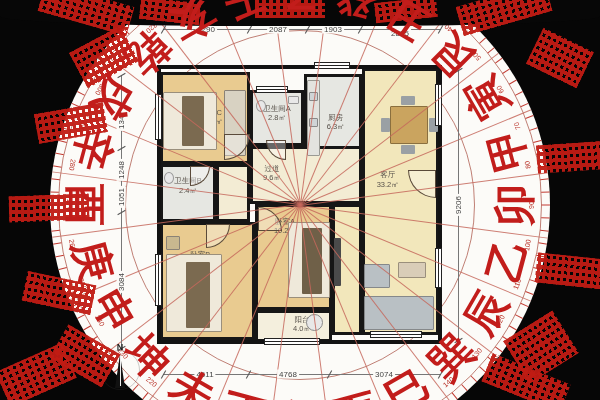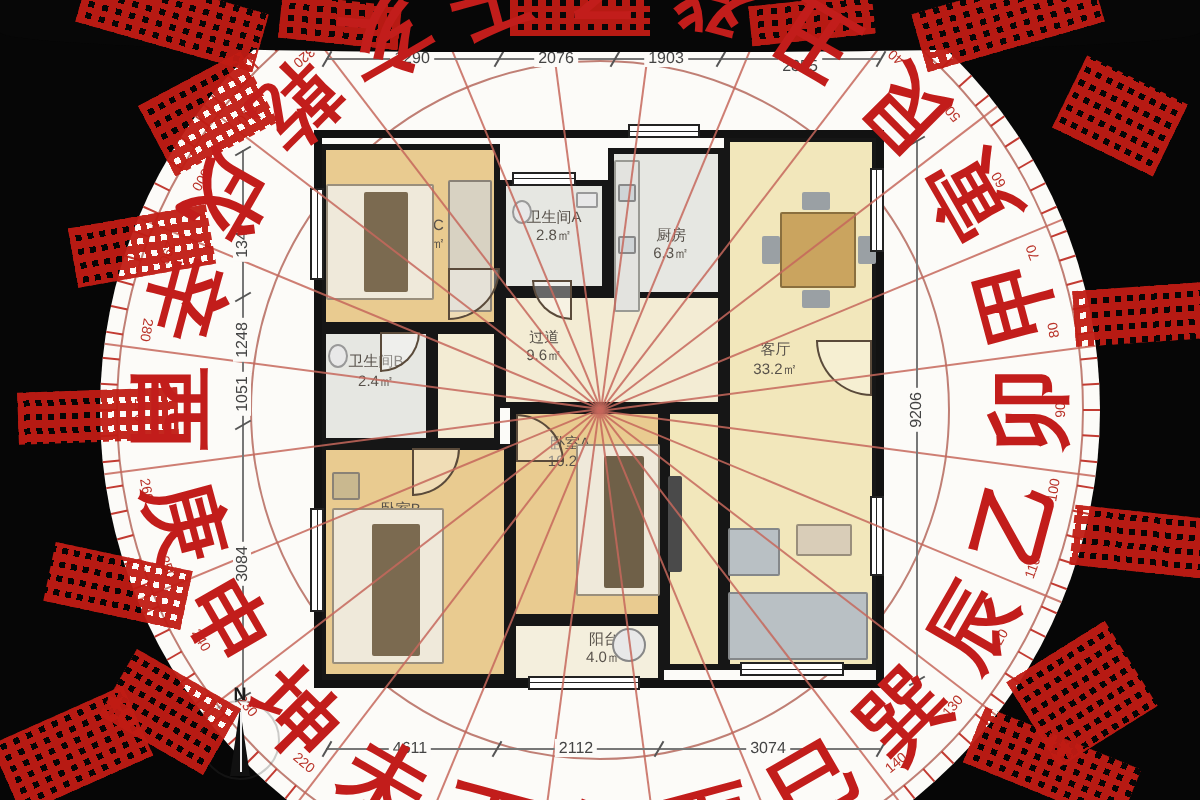--- a/index.html
+++ b/index.html
@@ -286,30 +286,30 @@
       <div class="sector" style="transform: rotate(262.5deg);"></div>
     </div>
   <div class="dim" id="dims">
       <div class="dimline" style="left: 163px; top: 29px; width: 277px; height: 1px;"></div>
       <div class="dimtick" style="left: 159px; top: 29px; transform: rotate(-60deg);"></div>
       <div class="dimtick" style="left: 245px; top: 29px; transform: rotate(-60deg);"></div>
       <div class="dimtick" style="left: 303px; top: 29px; transform: rotate(-60deg);"></div>
       <div class="dimtick" style="left: 356px; top: 29px; transform: rotate(-60deg);"></div>
       <div class="dimtick" style="left: 436px; top: 29px; transform: rotate(-60deg);"></div>
       <div class="dimlab" style="left: 206px; top: 29px; transform: translate(-50%, -50%) rotate(0deg);">1290</div>
-      <div class="dimlab" style="left: 278px; top: 29px; transform: translate(-50%, -50%) rotate(0deg);">2076</div>
+      <div class="dimlab" style="left: 278px; top: 29px; transform: translate(-50%, -50%) rotate(0deg);">2087</div>
       <div class="dimlab" style="left: 333px; top: 29px; transform: translate(-50%, -50%) rotate(0deg);">1903</div>
       <div class="dimlab" style="left: 400px; top: 33px; transform: translate(-50%, -50%) rotate(0deg);">2855</div>
       <div class="dimline" style="left: 163px; top: 374px; width: 277px; height: 1px;"></div>
       <div class="dimtick" style="left: 159px; top: 374px; transform: rotate(-60deg);"></div>
       <div class="dimtick" style="left: 244px; top: 374px; transform: rotate(-60deg);"></div>
       <div class="dimtick" style="left: 325px; top: 374px; transform: rotate(-60deg);"></div>
       <div class="dimtick" style="left: 436px; top: 374px; transform: rotate(-60deg);"></div>
       <div class="dimlab" style="left: 205px; top: 374px; transform: translate(-50%, -50%) rotate(0deg);">4611</div>
-      <div class="dimlab" style="left: 288px; top: 374px; transform: translate(-50%, -50%) rotate(0deg);">2112</div>
+      <div class="dimlab" style="left: 288px; top: 374px; transform: translate(-50%, -50%) rotate(0deg);">4768</div>
       <div class="dimlab" style="left: 384px; top: 374px; transform: translate(-50%, -50%) rotate(0deg);">3074</div>
       <div class="dimline" style="left: 458px; top: 70px; width: 1px; height: 270px;"></div>
       <div class="dimtick" style="left: 454px; top: 70px; transform: rotate(-30deg);"></div>
       <div class="dimtick" style="left: 454px; top: 340px; transform: rotate(-30deg);"></div>
       <div class="dimlab" style="left: 458px; top: 205px; transform: translate(-50%, -50%) rotate(-90deg);">9206</div>
       <div class="dimline" style="left: 121px; top: 75px; width: 1px; height: 273px;"></div>
       <div class="dimtick" style="left: 117px; top: 75px; transform: rotate(-30deg);"></div>
       <div class="dimtick" style="left: 117px; top: 148px; transform: rotate(-30deg);"></div>
       <div class="dimtick" style="left: 117px; top: 188px; transform: rotate(-30deg);"></div>
       <div class="dimtick" style="left: 117px; top: 212px; transform: rotate(-30deg);"></div>

